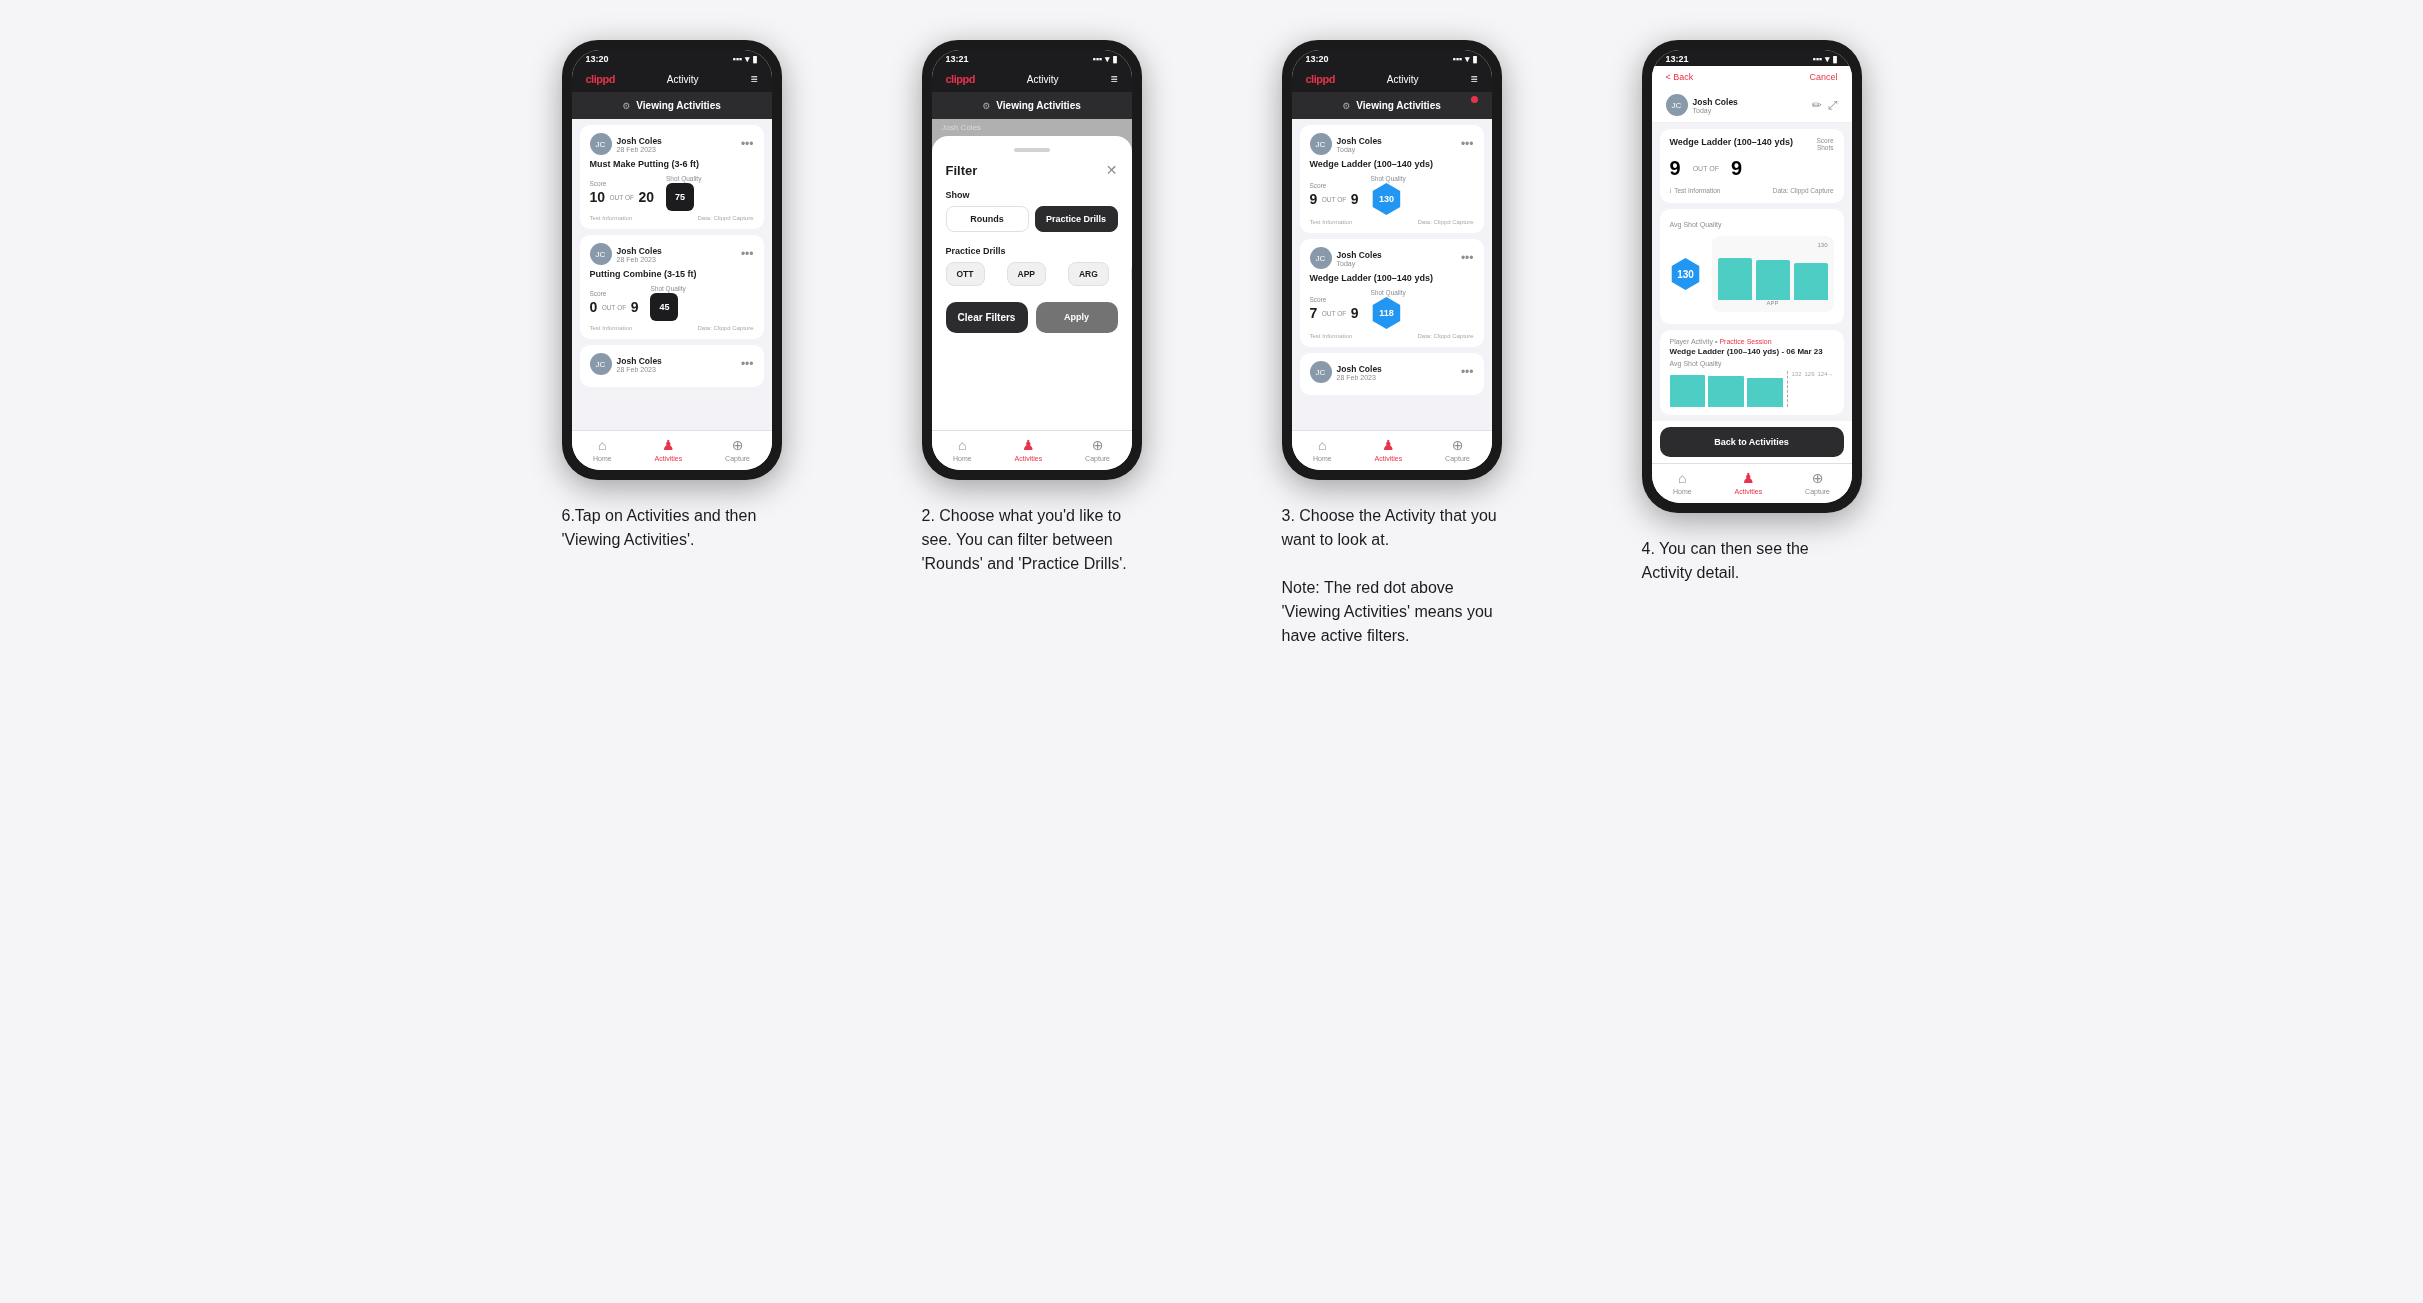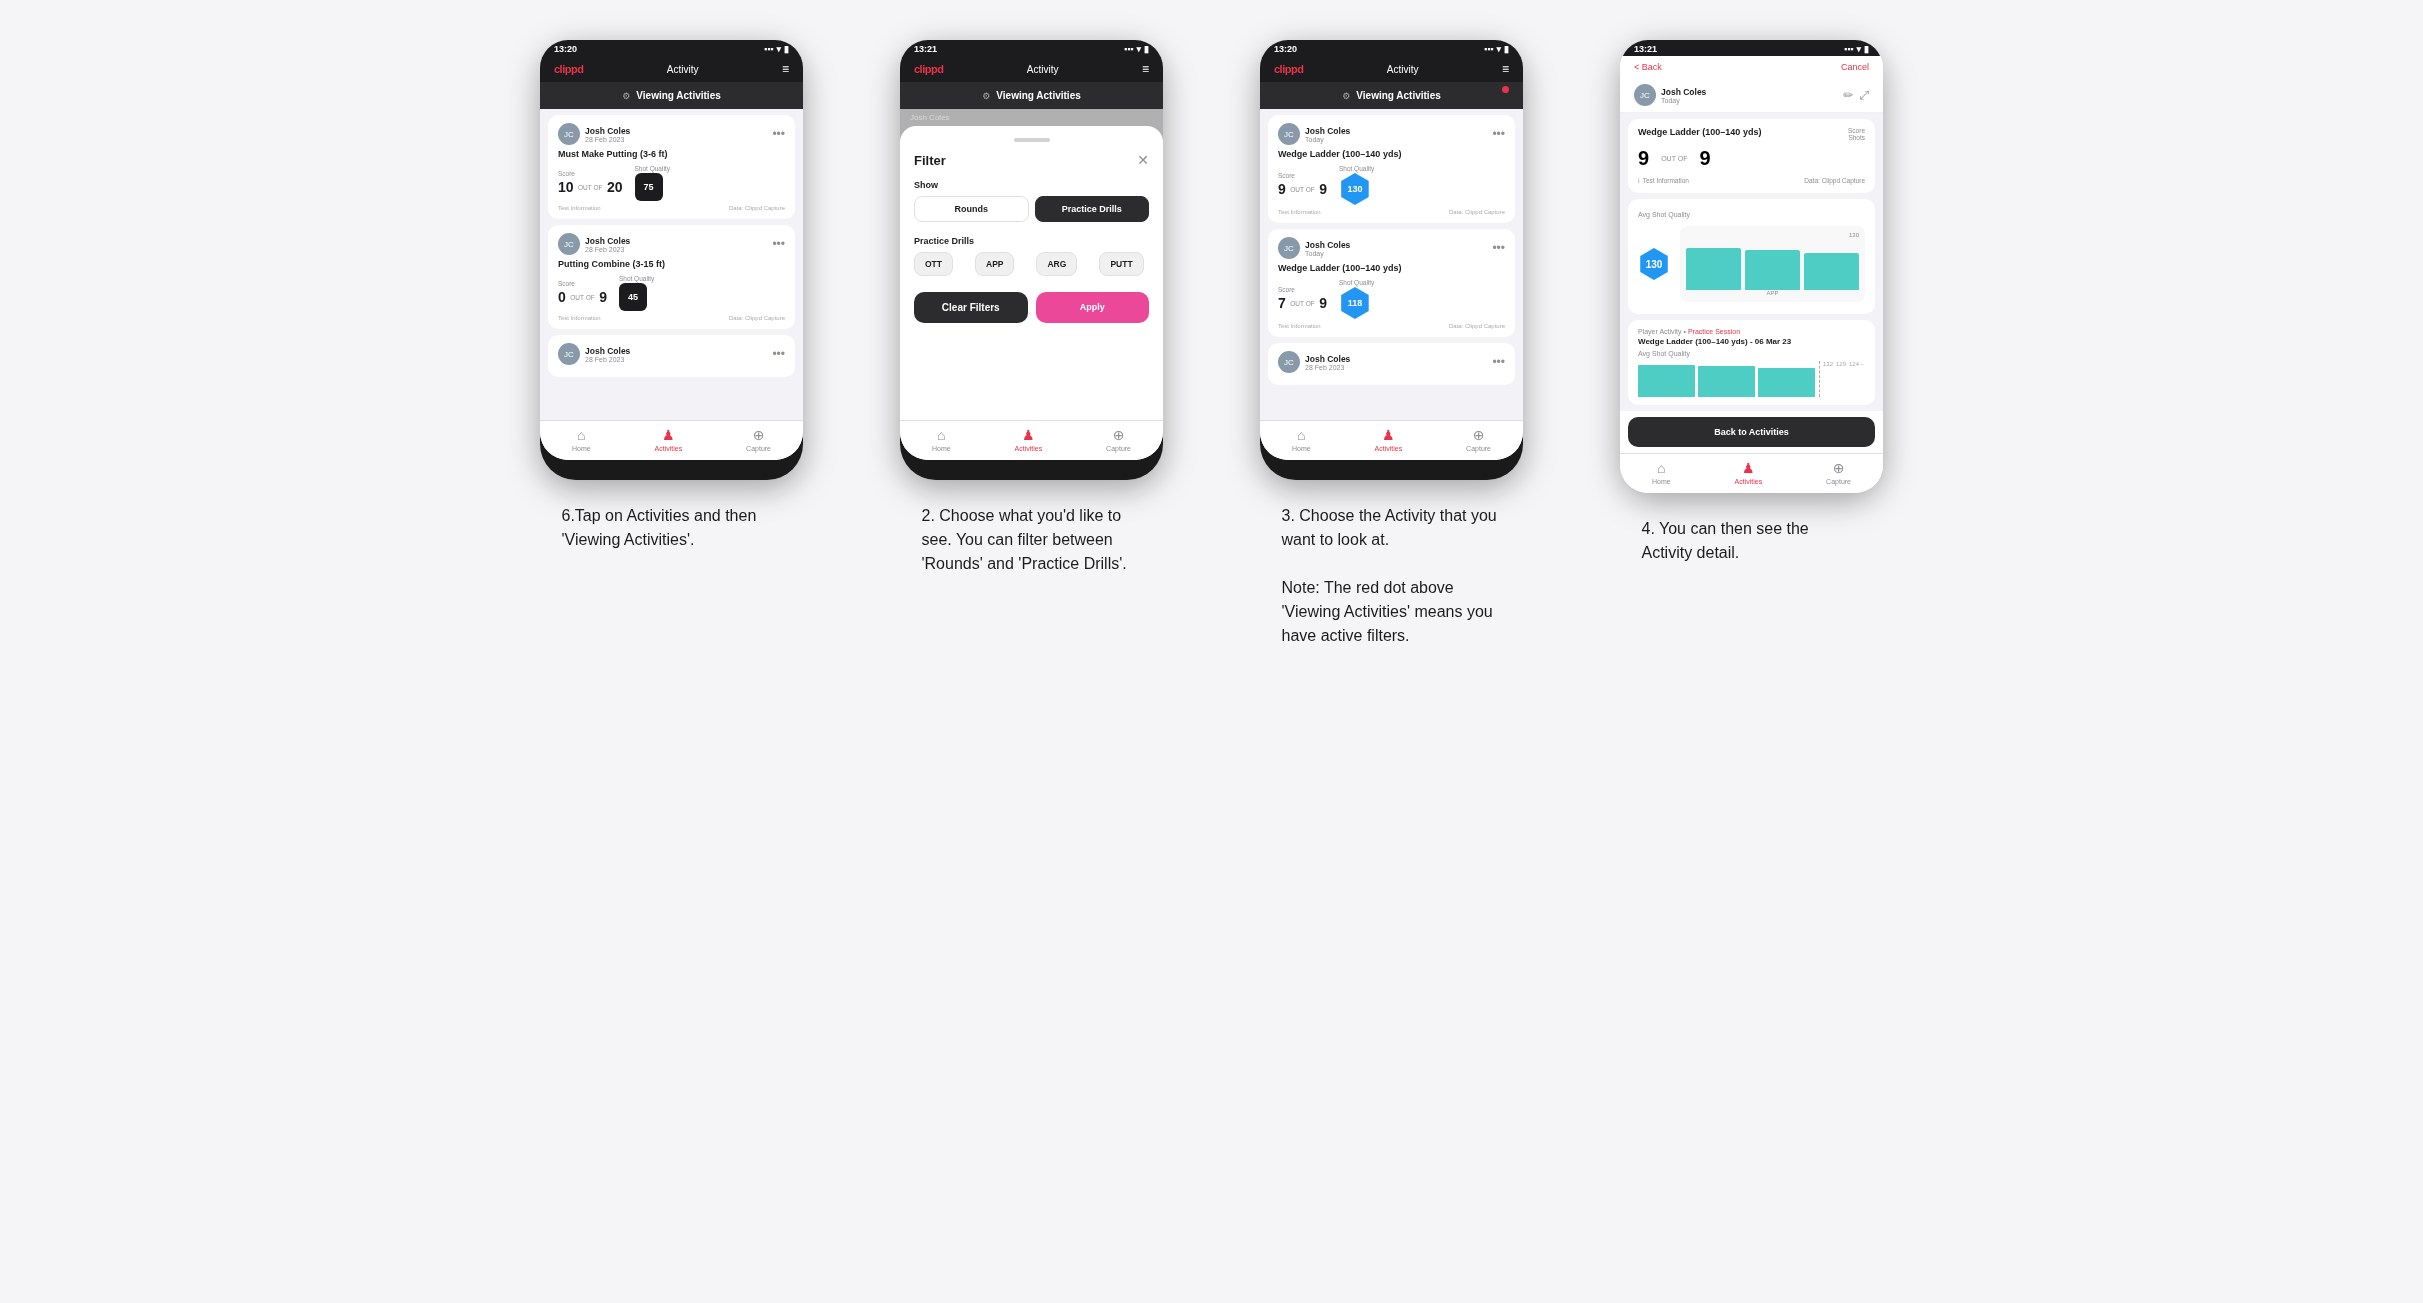--- a/index.html
+++ b/index.html
@@ -21,24 +21,25 @@
     }
     .phone-column {
       display: flex;
       flex-direction: column;
       align-items: center;
       gap: 24px;
       flex: 1;
     }
     
     .phone {
-      width: 263px;
+      width: 220px;
       min-height: 440px;
       background: #1a1a1a;
       border-radius: 36px;
+      padding: 10px;
       box-shadow: 0 8px 32px rgba(0,0,0,0.35);
       position: relative;
     }
     .phone-inner {
       background: #fff;
       border-radius: 28px;
       overflow: hidden;
       height: 100%;
       min-height: 420px;
       display: flex;
@@ -322,21 +323,21 @@
       background: #2c2c2e;
       color: #fff;
       font-size: 10px;
       font-weight: 600;
       text-align: center;
     }
     .btn-apply {
       flex: 1;
       padding: 10px 0;
       border-radius: 10px;
-      background: #ec4899;
+      background: #737373;
       color: #fff;
       font-size: 9px;
       font-weight: 600;
       text-align: center;
     }
     
     .detail-nav {
       background: #fff;
       display: flex;
       justify-content: space-between;

